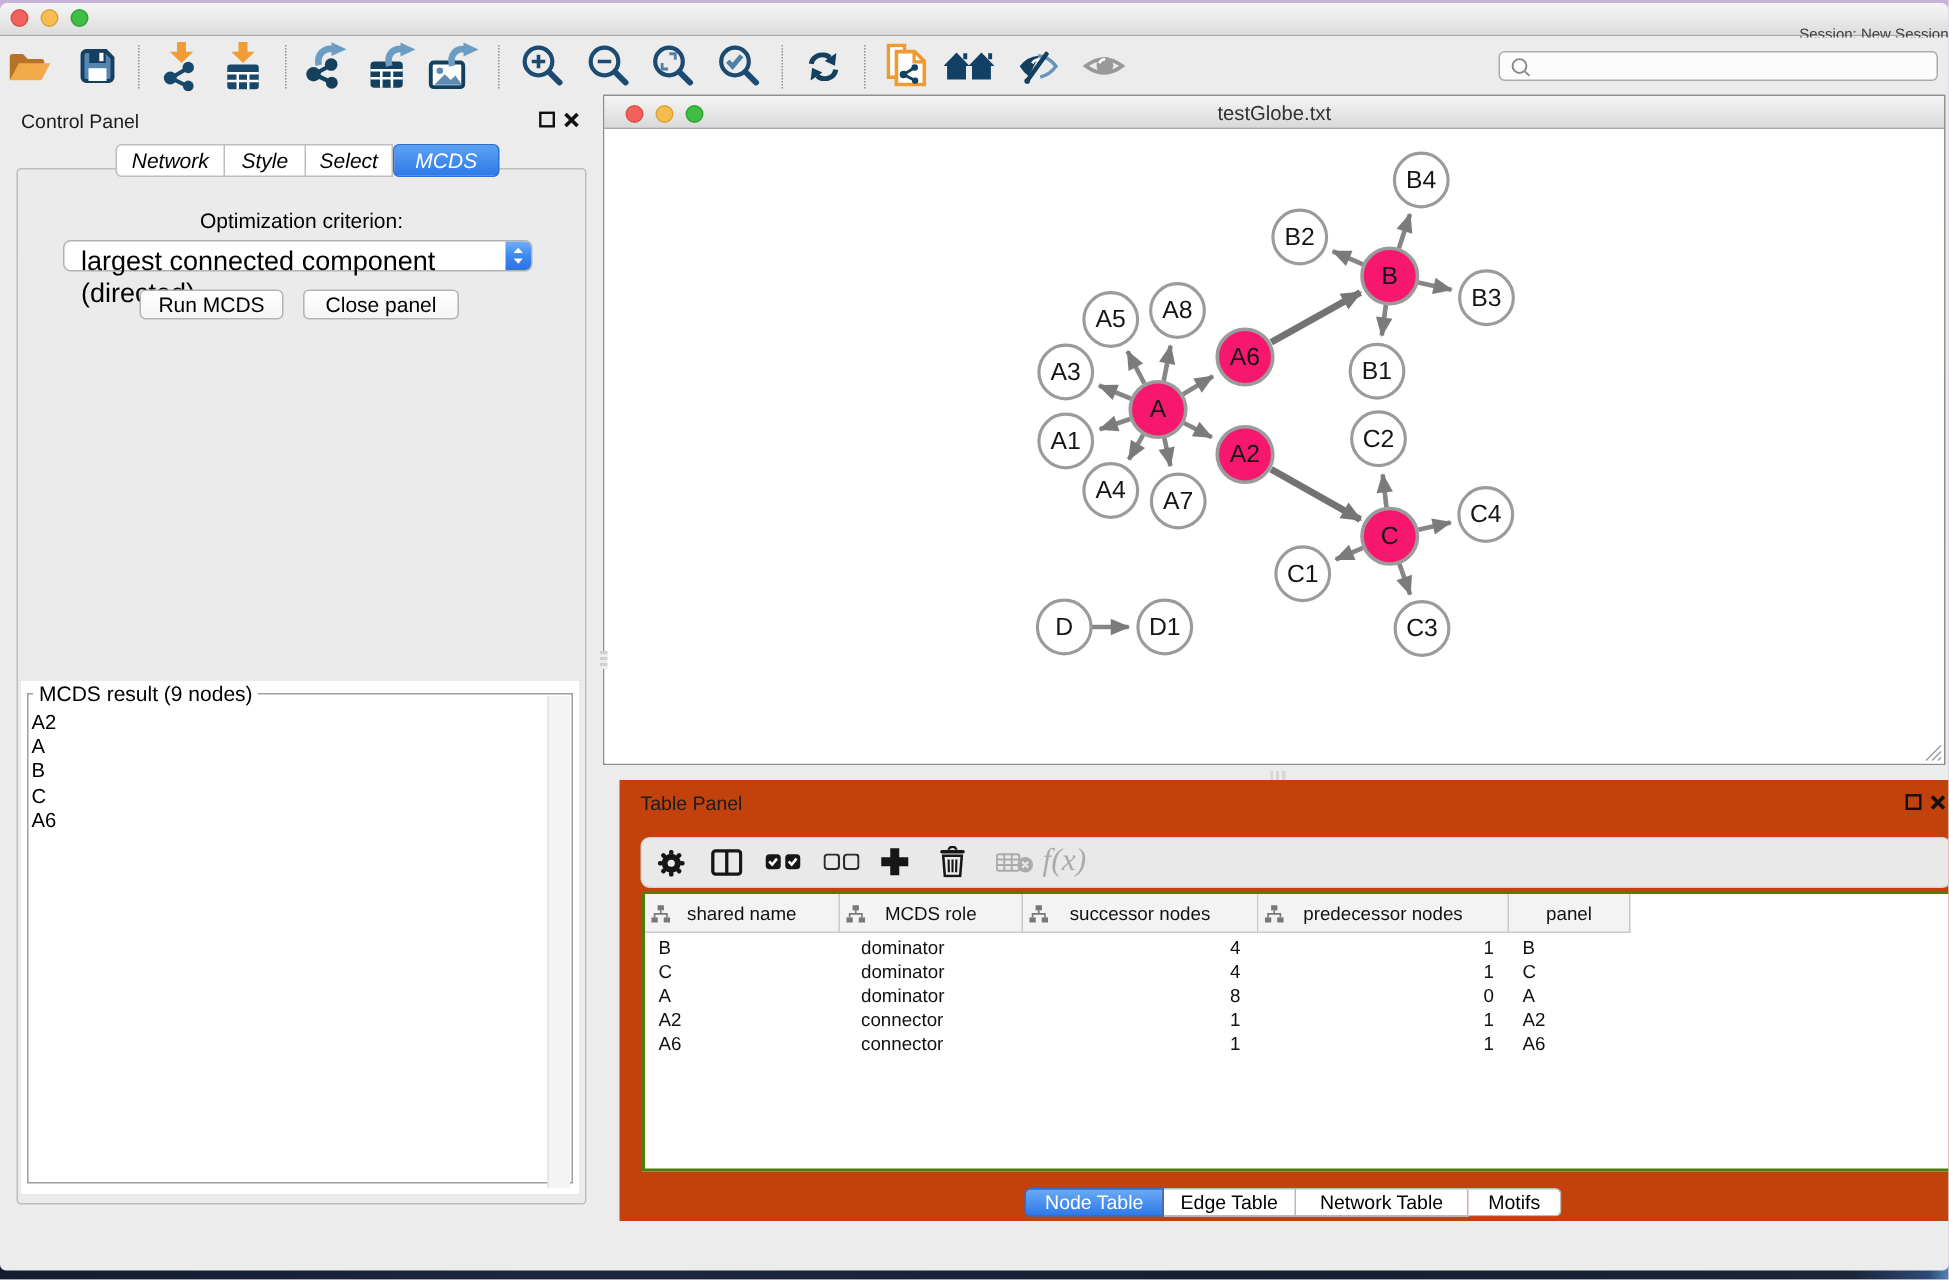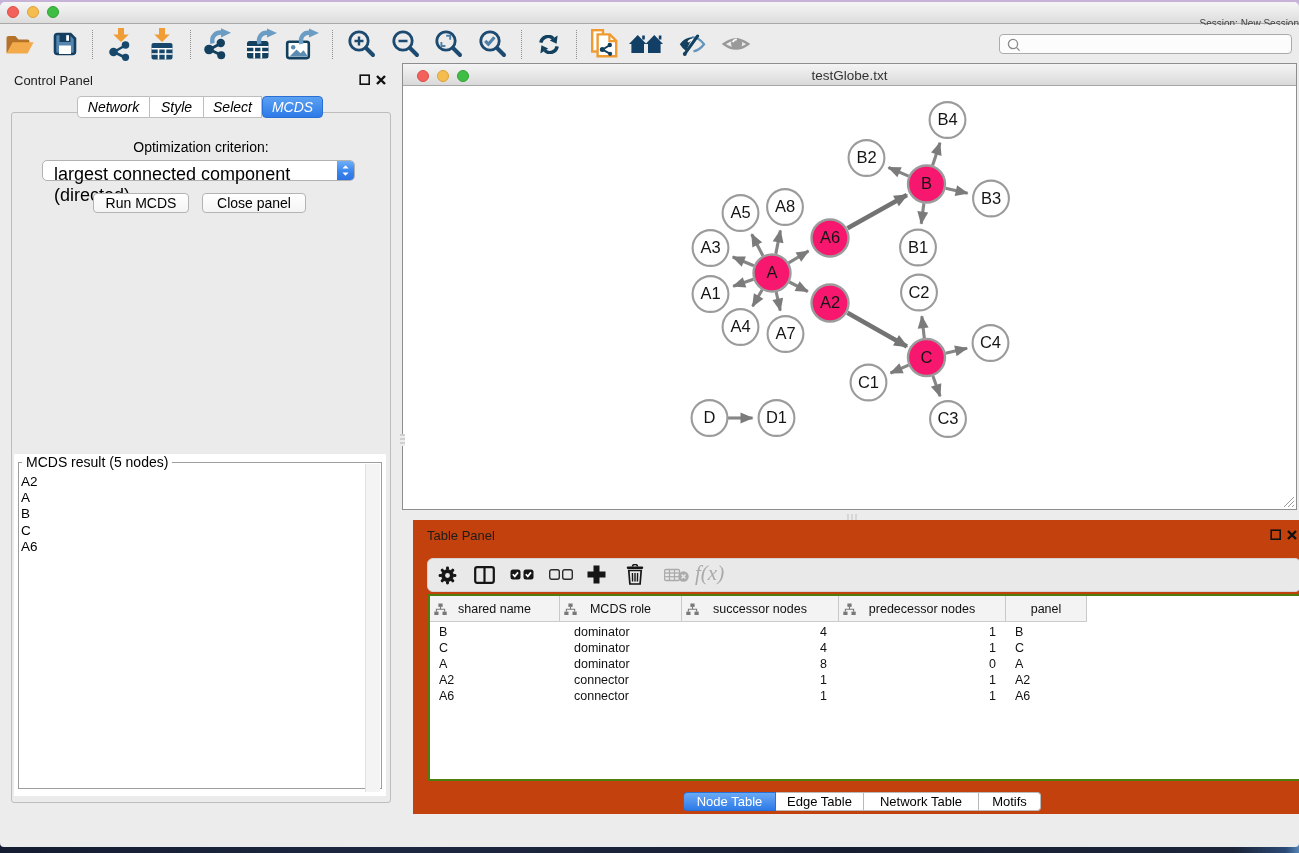--- a/index.html
+++ b/index.html
@@ -240,38 +240,38 @@
     <svg class="abs" style="left:359px;top:11px" width="12" height="12">
         <rect x="1.2" y="1.2" width="9" height="9" fill="none" stroke="#111" stroke-width="1.6"></rect>
       </svg>
     <svg class="abs" style="left:375px;top:11px" width="12" height="12">
         <path d="M2 2 L10 10 M10 2 L2 10" stroke="#111" stroke-width="2.4"></path>
       </svg>
     <div class="tabrow" style="left:77px;top:33px">
       <div class="tab first" style="width:73px">Network</div>
       <div class="tab" style="width:54px">Style</div>
       <div class="tab" style="width:58px">Select</div>
-      <div class="tab sel last" style="width:61px">MCDS</div>
+      <div class="tab sel last" style="width:71px">MCDS</div>
     </div>
     <div id="subpanel">
       <div class="abs" style="left:0;top:26px;width:378px;text-align:center;font-size:14px;color:#000">Optimization criterion:</div>
       <div class="abs" style="left:30px;top:47px;width:313px;height:21px;background:#fff;border:1px solid #b2b2b2;border-radius:5px;">
         <div class="abs" style="left:11px;top:2.5px;font-size:18px;color:#000">largest connected component (directed)</div>
         <div class="abs" style="right:0;top:0;width:17px;height:19px;border-radius:0 4px 4px 0;background:linear-gradient(180deg,#6faef7 0%,#3a86ee 55%,#2e72e2 100%);">
           <svg width="17" height="19">
               <path d="M5.4 7.6 L8.5 4.2 L11.6 7.6 z" fill="#fff"></path>
               <path d="M5.4 11.4 L8.5 14.8 L11.6 11.4 z" fill="#fff"></path>
             </svg>
         </div>
       </div>
       <div class="btn" style="left:81px;top:80px;width:96px">Run MCDS</div>
       <div class="btn" style="left:190px;top:80px;width:104px">Close panel</div>
       <div id="mcdsbox">
         <div id="fieldset">
-          <div class="abs" style="left:3px;top:-9px;background:#fff;padding:0 4px;font-size:14px;color:#000">MCDS result (5 nodes)</div>
+          <div class="abs" style="left:3px;top:-9px;background:#fff;padding:0 4px;font-size:14px;color:#000">MCDS result (9 nodes)</div>
           <div id="mcdslist">A2<br>A<br>B<br>C<br>A6</div>
           <div id="mcdsscroll"></div>
         </div>
       </div>
     </div>
   </div>
   <div class="abs" style="left:400px;top:432px;width:5px;height:12px;background:linear-gradient(180deg,#d0d0d0 0 2px,#ececec 2px 4px,#d0d0d0 4px 6px,#ececec 6px 8px,#d0d0d0 8px 10px,#ececec 10px 12px);z-index:5"></div>
 
   <div id="gwin">
     <div class="wtitle">

